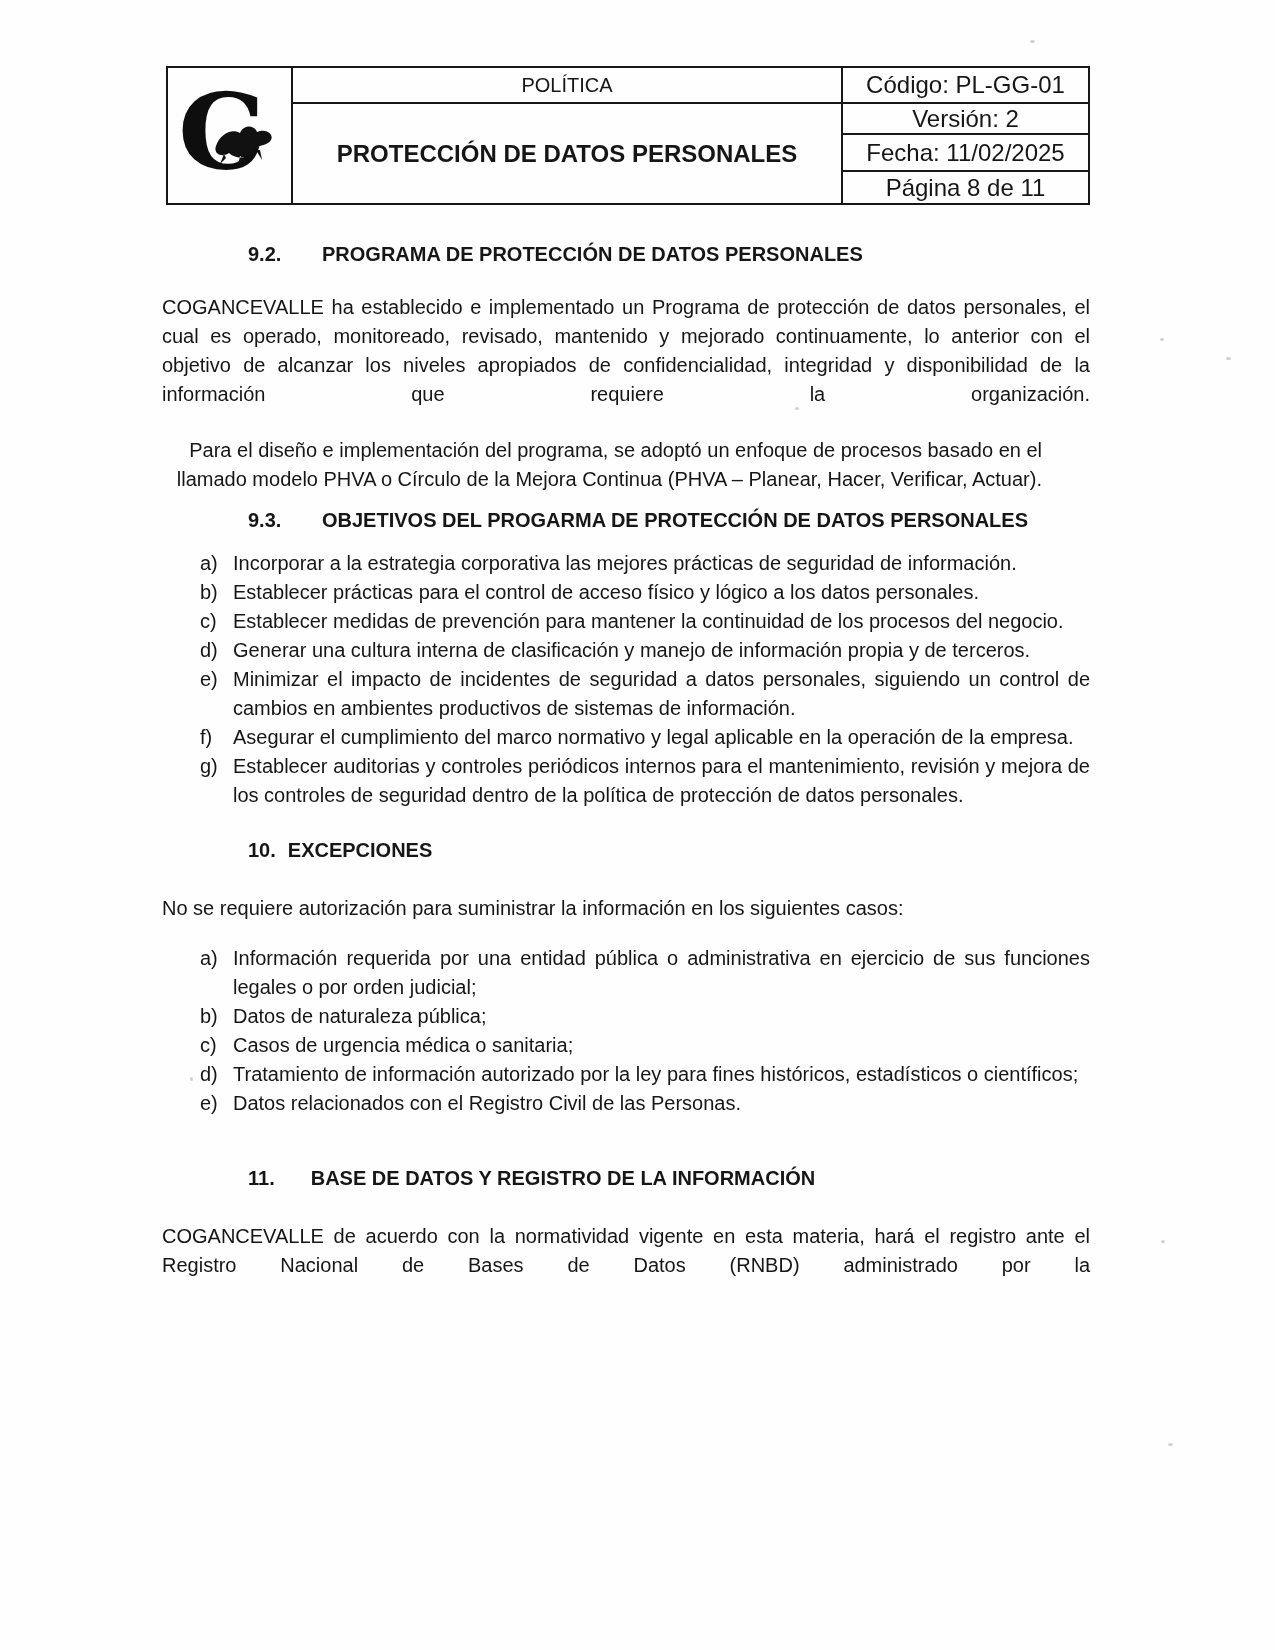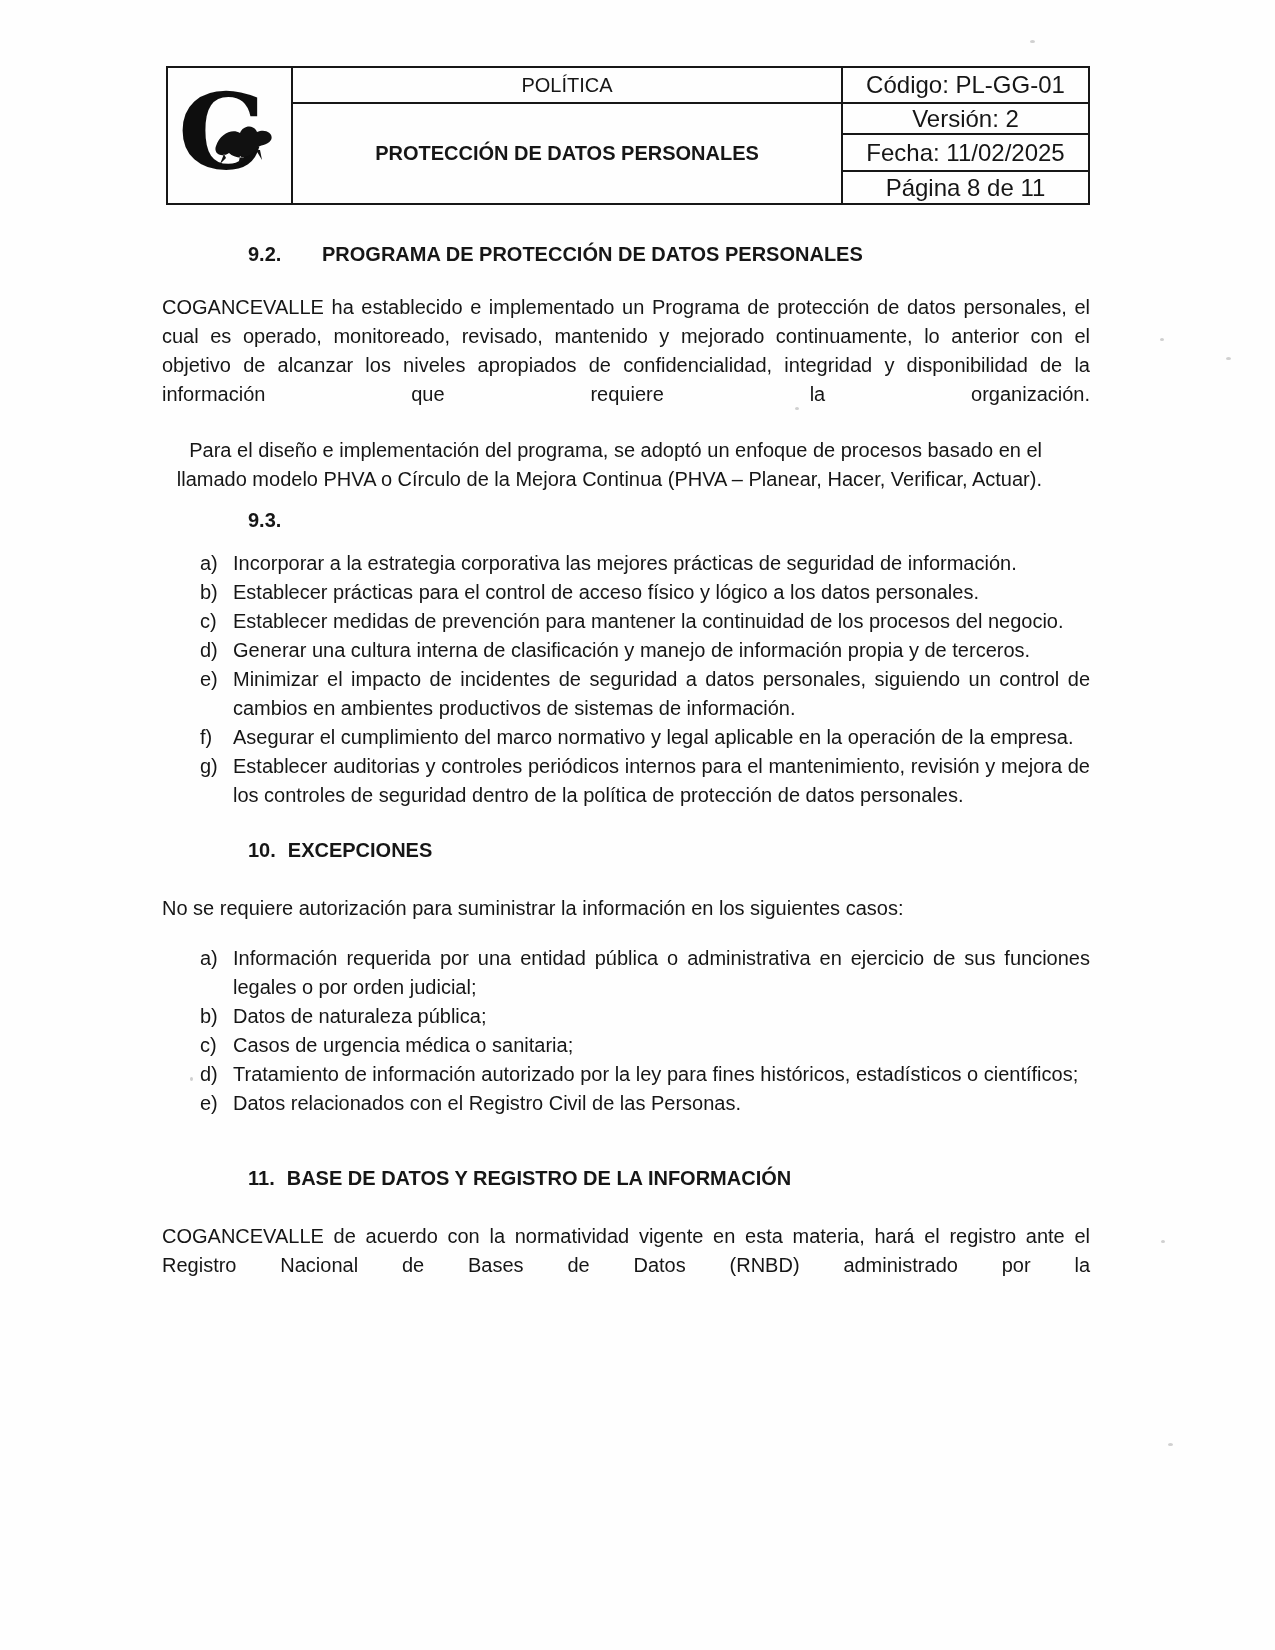--- a/index.html
+++ b/index.html
@@ -18,21 +18,21 @@
     width:922px;
   }
   .header-table td{
     border:2px solid #171717;
     padding:0 4px;vertical-align:middle;text-align:center;
   }
   .logo-cell{width:121px;}
   .mid-cell{width:546px;}
   .right-cell{width:239px;font-size:24px;}
   .doc-type{font-weight:normal;font-size:20px;}
-  .doc-title{font-weight:bold;font-size:20px;border-radius:7px;}
+  .doc-title{font-weight:bold;font-size:24px;border-radius:7px;}
   .row-1{height:36px;}
   .row-2{height:31px;}
   .row-3{height:37px;}
   .row-4{height:33px;}
   .logo-box{position:relative;width:100%;height:120px;}
   .logo-c{
     position:absolute;left:8px;top:2px;
     font-family:"DejaVu Serif", serif;
     font-weight:bold;font-size:104px;line-height:110px;
     color:#0e0e0e;
@@ -51,21 +51,21 @@
   .h-short .num{margin-left:86px;margin-right:12px;}
   .para{text-align:justify;}
   .para-left{text-align:left;}
   .justify-all{text-align:justify;text-align-last:justify;}
   .h92{margin-bottom:24px;}
   .p1{margin-bottom:27px;}
   .p2{margin-bottom:12px;width:880px;text-align:right;}
   .h93{margin-bottom:14px;}
   .h10{margin-top:26px;margin-bottom:29px;}
   .intro{margin-bottom:21px;}
-  .h11{margin-top:46px;margin-bottom:29px;}
+  .h11{margin-top:46px;margin-bottom:29px;gap:24px;}
   .list .li{display:flex;}
   .list{padding-left:38px;}
   .li-label{flex:0 0 33px;}
   .li-text{flex:1;text-align:justify;}
   
   .speck{position:absolute;background:#a9a9a9;border-radius:50%;opacity:.55;}
 </style>
 </head>
 <body>
 
@@ -109,20 +109,21 @@
       <span class="num">9.2.</span>
       <span class="title">PROGRAMA DE PROTECCIÓN DE DATOS PERSONALES</span>
     </div>
 
     <div class="para justify-all p1">COGANCEVALLE ha establecido e implementado un Programa de protección de datos personales, el cual es operado, monitoreado, revisado, mantenido y mejorado continuamente, lo anterior con el objetivo de alcanzar los niveles apropiados de confidencialidad, integridad y disponibilidad de la información que requiere la organización.</div>
 
     <div class="para-left p2">Para el diseño e implementación del programa, se adoptó un enfoque de procesos basado en el llamado modelo PHVA o Círculo de la Mejora Continua (PHVA – Planear, Hacer, Verificar, Actuar).</div>
 
     <div class="h-num h93">
       <span class="num">9.3.</span>
+      <span class="title">OBJETIVOS DEL PROGARMA DE PROTECCIÓN DE DATOS PERSONALES</span>
     </div>
 
     <div class="list">
       <div class="li">
         <span class="li-label">a)</span>
         <div class="li-text">Incorporar a la estrategia corporativa las mejores prácticas de seguridad de información.</div>
       </div>
       <div class="li">
         <span class="li-label">b)</span>
         <div class="li-text">Establecer prácticas para el control de acceso físico y lógico a los datos personales.</div>

